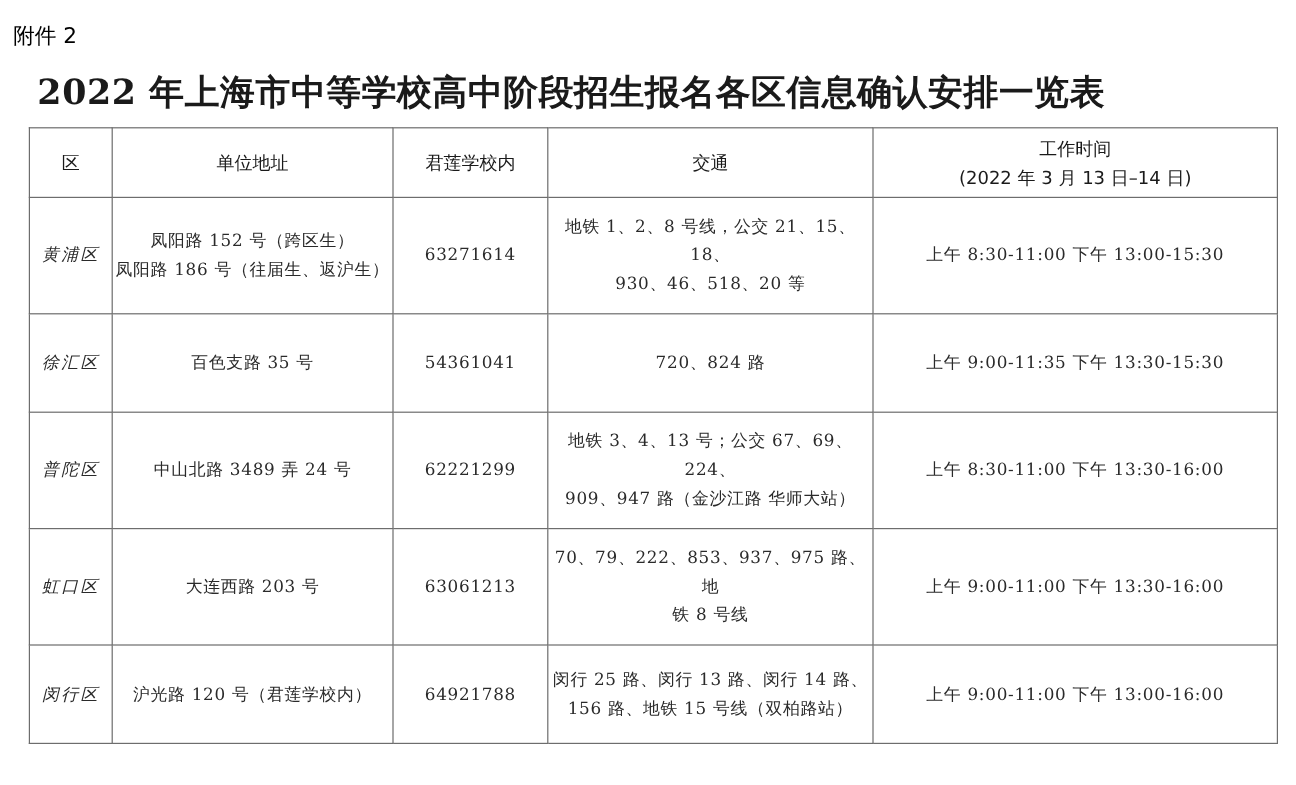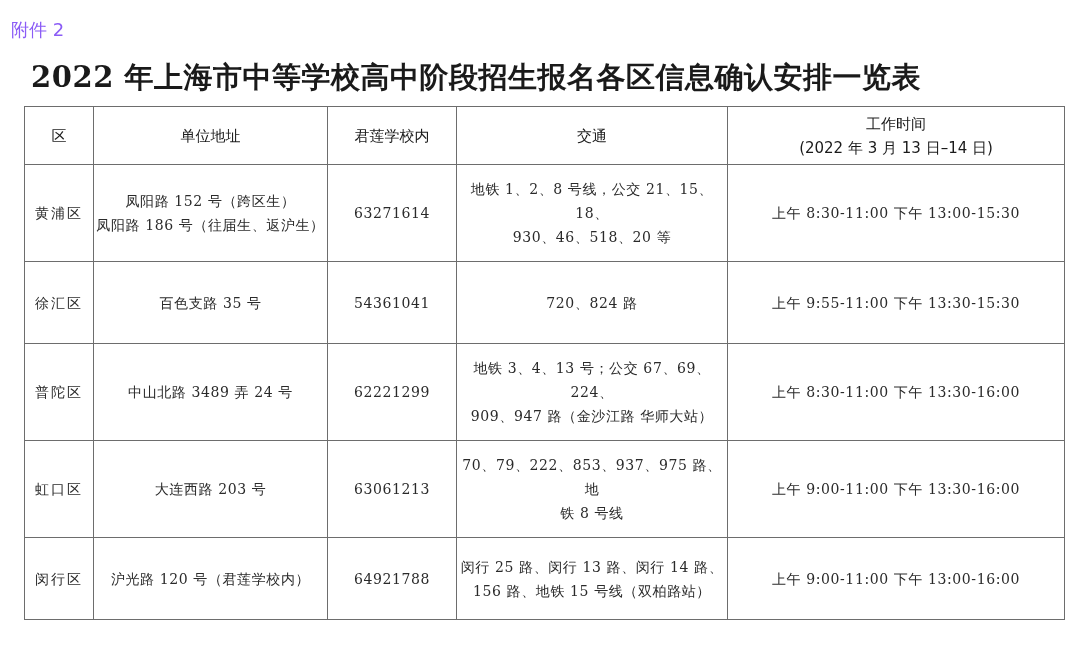--- a/index.html
+++ b/index.html
@@ -3,42 +3,42 @@
 <meta charset="utf-8">
 <style>
   html, body { margin: 0; padding: 0; background: #ffffff; }
   body {
     width: 1080px; height: 654px; position: relative; overflow: hidden;
     font-family: "DejaVu Serif", "Liberation Serif", serif; color: #1f1f1f;
   }
   .attachment {
     position: absolute; left: 11px; top: 18px;
     font-family: "DejaVu Sans", "Liberation Sans", sans-serif;
-    font-size: 18px; color: #8b5cf6;
+    font-size: 18px; color: #000000;
   }
   .title {
     position: absolute; left: 0; top: 58px; width: 952px; text-align: center;
     font-family: "DejaVu Serif", "Liberation Serif", serif;
     font-weight: bold; font-size: 29px; letter-spacing: 0.5px; color: #1a1a1a;
   }
   table {
     position: absolute; left: 24px; top: 106px;
     border-collapse: collapse; table-layout: fixed; width: 1040px;
   }
   td, th {
     border: 1.5px solid #6d6d6d; text-align: center; vertical-align: middle;
     padding: 0 2px; font-size: 14px; line-height: 24px; font-weight: normal;
     letter-spacing: 0.6px;
   }
   th {
     font-family: "DejaVu Sans", "Liberation Sans", sans-serif; font-size: 15px;
     color: #1a1a1a; height: 57px; letter-spacing: 0;
   }
   td { height: 57px; color: #2a2a2a; }
-  td.district { letter-spacing: 2px; }
+  td.district { letter-spacing: 2px; font-style: italic; }
   td.transport { padding: 12px 2px; }
   .line { display: block; }
 </style>
 </head>
 <body>
 
 <div class="attachment">附件 2</div>
 <div class="title">2022 年上海市中等学校高中阶段招生报名各区信息确认安排一览表</div>
 
 <table>
@@ -80,21 +80,21 @@
     <td class="district"><span>徐汇区</span></td>
     <td>
       <span class="line">百色支路 35 号</span>
 
     </td>
     <td><span>54361041</span></td>
     <td class="transport">
       <span class="line">720、824 路</span>
 
     </td>
-    <td><span>上午 9:55-11:00 下午 13:30-15:30</span></td>
+    <td><span>上午 9:00-11:35 下午 13:30-15:30</span></td>
   </tr>
 
 
 
   <tr>
     <td class="district"><span>普陀区</span></td>
     <td>
       <span class="line">中山北路 3489 弄 24 号</span>
 
     </td>

